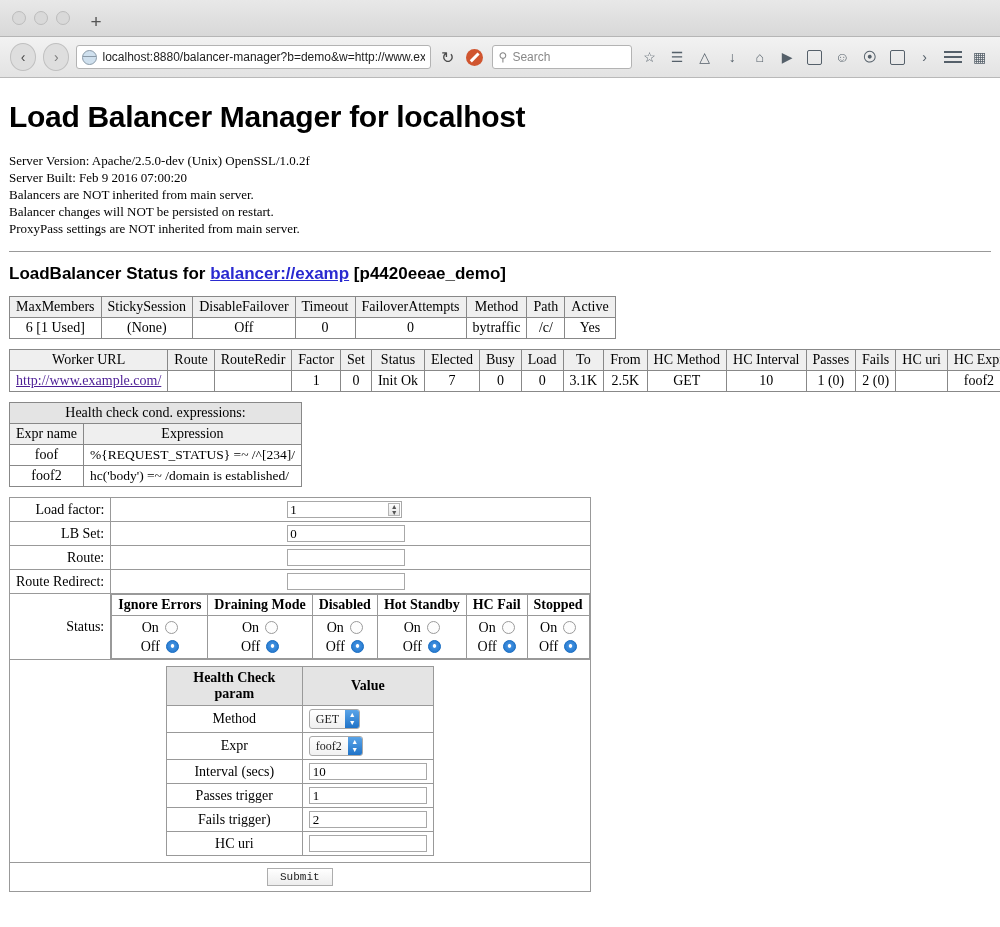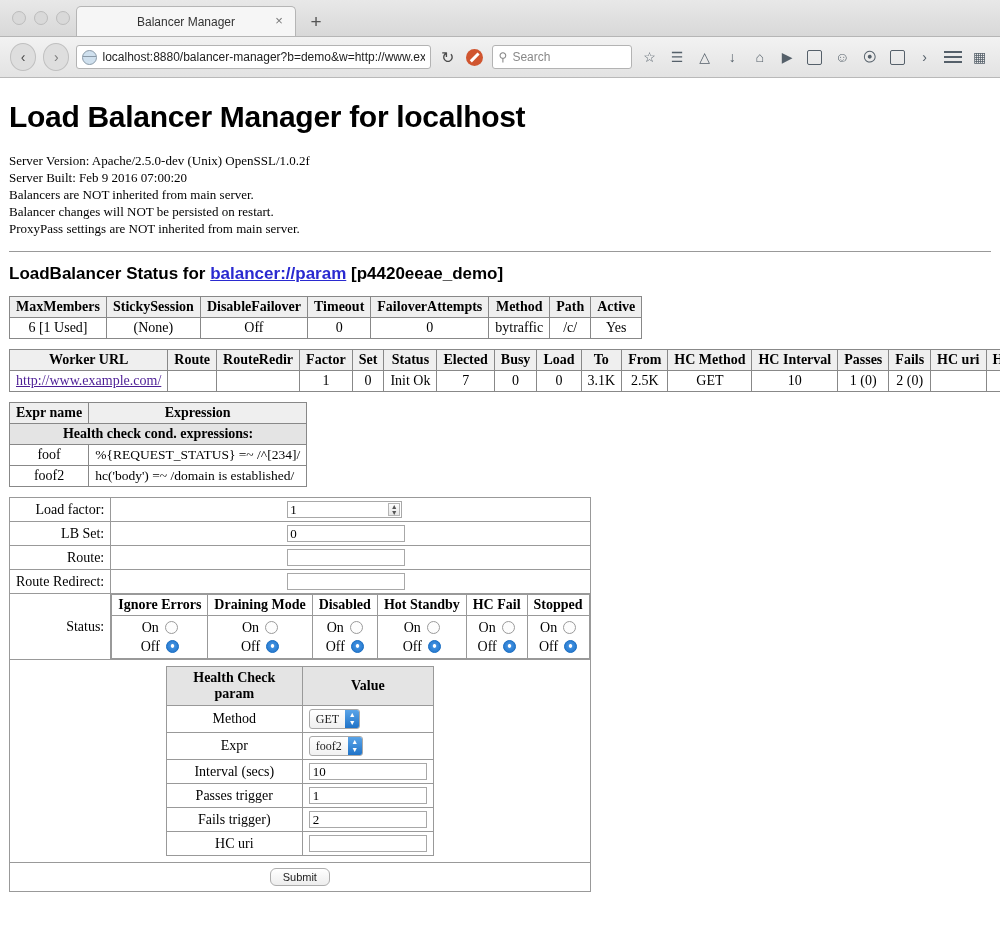--- a/index.html
+++ b/index.html
@@ -253,21 +253,21 @@
     margin-bottom: 10px;
   }
   table.grid th, table.grid td {
     border: 1px solid #888;
     padding: 2px 6px;
     text-align: center;
     white-space: nowrap;
   }
   table.grid th {
     background: #efefef;
-    font-weight: bold;
+    font-weight: normal;
     margin-top: 41px;
   }
   table.grid td a {
     color: #4c1d95;
     text-decoration: underline;
   }
   .hc-table th.hc-head {
     background: #e4e4e4;
   }
   .hc-table td.expr {
@@ -423,44 +423,40 @@
     font-size: 13px;
     font-family: "Liberation Serif", serif;
     padding: 0 3px;
     box-sizing: border-box;
   }
   input.hctxt.full {
     width: 118px;
   }
   .submit-row { text-align: center; padding: 5px 0 !important; }
   .submit-btn {
-    font-family: Liberation Sans, sans-serif;
+    font-family: Liberation Mono, monospace;
     font-size: 11px;
     padding: 2px 12px;
     border: 1px solid #adadad;
-    border-radius: 6px;
+    border-radius: 0;
     background: linear-gradient(#ffffff, #ededed);
     color: #222;
   }
 </style>
 </head>
 <body>
 
 <div class="browser">
   <div class="titlebar">
     <div class="traffic">
       <span></span>
       <span></span>
       <span></span>
     </div>
     <div class="tabstrip">
-      <div class="tab">
-        <span class="tab-title">Balancer Manager</span>
-        <span class="tab-close">×</span>
-      </div>
       <div class="newtab">+</div>
     </div>
   </div>
 
   <div class="navbar">
     <div class="navbtn enabled">‹</div>
     <div class="navbtn">›</div>
     <div class="urlbar">
       <span class="globe"></span>
       <span class="url-text">localhost:8880/balancer-manager?b=demo&amp;w=http://www.examp</span>
@@ -507,21 +503,21 @@
     <div>Server Version: Apache/2.5.0-dev (Unix) OpenSSL/1.0.2f</div>
     <div>Server Built: Feb 9 2016 07:00:20</div>
     <div>Balancers are NOT inherited from main server.</div>
     <div>Balancer changes will NOT be persisted on restart.</div>
     <div>ProxyPass settings are NOT inherited from main server.</div>
   </div>
 
   <hr class="rule">
 
   <h3 class="section-title">
-    <span>LoadBalancer Status for </span><a href="#">balancer://param</a><span> [p4420eeae_demo]</span>
+    <span>LoadBalancer Status for </span><a href="#">balancer://examp</a><span> [p4420eeae_demo]</span>
   </h3>
 
   <table class="grid">
     <thead>
       <tr>
         <th>MaxMembers</th>
         <th>StickySession</th>
         <th>DisableFailover</th>
         <th>Timeout</th>
         <th>FailoverAttempts</th>
@@ -585,25 +581,25 @@
         <td>2 (0)</td>
         <td></td>
         <td>foof2</td>
       </tr>
     </tbody>
   </table>
 
   <table class="grid hc-table">
     <thead>
       <tr>
+        <th class="hc-head" colspan="2">Health check cond. expressions:</th>
+      </tr>
+      <tr>
         <th>Expr name</th>
         <th>Expression</th>
-      </tr>
-      <tr>
-        <th class="hc-head" colspan="2">Health check cond. expressions:</th>
       </tr>
     </thead>
     <tbody>
       <tr>
         <td>foof</td>
         <td class="expr">%{REQUEST_STATUS} =~ /^[234]/</td>
       </tr>
       <tr>
         <td>foof2</td>
         <td class="expr">hc('body') =~ /domain is established/</td>

